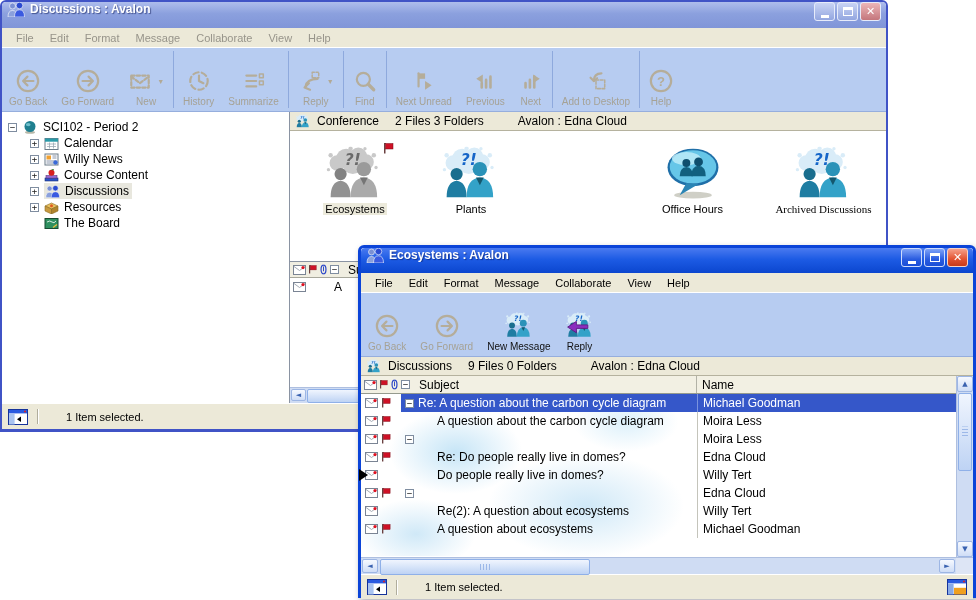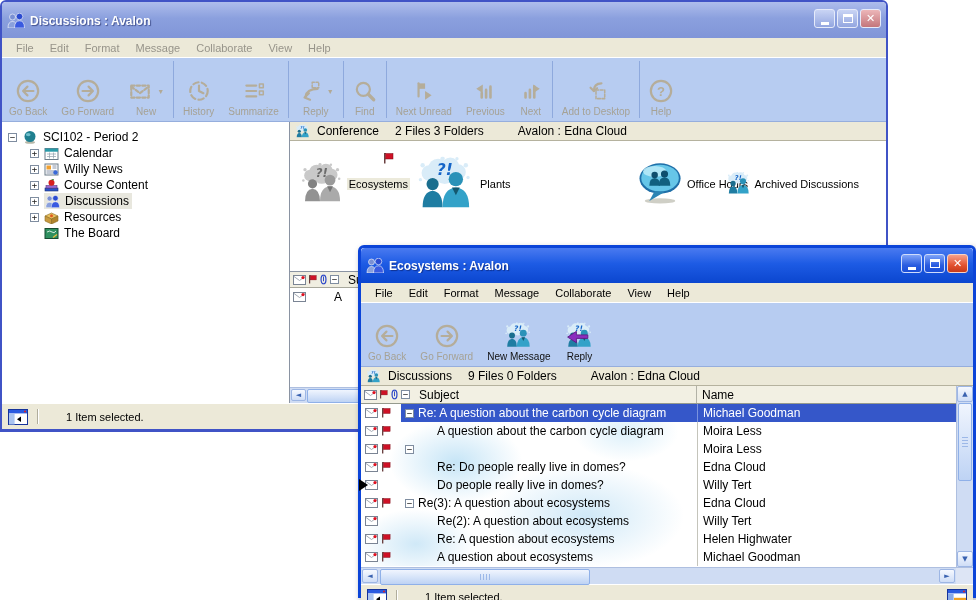--- a/index.html
+++ b/index.html
@@ -3,21 +3,21 @@
 <meta charset="utf-8">
 <style>
   html,body{margin:0;padding:0;}
   body{width:976px;height:600px;position:relative;overflow:hidden;background:#fff;
        font-family:"Liberation Sans",sans-serif;font-size:12px;color:#000;}
   .window{position:absolute;box-sizing:border-box;display:flex;flex-direction:column;background:#fff;}
   #backwin{left:0;top:0;width:888px;height:432px;border:2px solid #4053c6;border-bottom-width:3px;border-radius:6px 6px 0 0;}
   #frontwin{left:358px;top:245px;width:618px;height:353px;border:3px solid #0b44d8;border-radius:6px 6px 0 0;
             z-index:10;box-shadow:2px 3px 6px rgba(0,0,30,.35);}
   
-  .titlebar{height:26px;flex:0 0 auto;display:flex;align-items:flex-end;padding:0 3px 10px 5px;border-radius:4px 4px 0 0;}
+  .titlebar{height:26px;flex:0 0 auto;display:flex;align-items:flex-start;padding:0 3px 0 5px;border-radius:4px 4px 0 0;}
   #backwin .titlebar{background:linear-gradient(180deg,#aebdec 0%,#8ba0de 45%,#8095d8 100%);height:26px;}
   #frontwin .titlebar{background:linear-gradient(180deg,#4a7af0 0%,#1d5be4 45%,#0b46cf 100%);height:25px;}
   .titlebar .title{color:#fff;font-weight:bold;font-size:12px;margin-left:5px;flex:1;white-space:nowrap;overflow:hidden;
                    text-shadow:1px 1px 1px rgba(10,20,80,.55);}
   .winbtns{display:flex;gap:2px;margin-right:2px;}
   .wbtn{width:21px;height:19px;border-radius:3px;border:1px solid #e6ebfa;display:flex;align-items:center;justify-content:center;
         box-sizing:border-box;color:#fff;font-size:11px;font-weight:bold;line-height:1;cursor:default;}
   .inactive .wbtn{background:linear-gradient(180deg,#c9d4f4,#93a6e0);}
   .inactive .wbtn.close{background:linear-gradient(180deg,#ecb6b8,#c4767c);}
   .active .wbtn{background:linear-gradient(180deg,#7fa3f8,#2a5ce0 60%,#1a4ed8);border-color:#cfdcfc;}
@@ -52,21 +52,21 @@
          font-family:"DejaVu Sans Mono",monospace;}
   .pmspace{width:9px;flex:0 0 auto;}
   .hl{display:flex;align-items:center;gap:5px;padding:1px 3px 1px 1px;}
   .trow.selected .hl{background:#e8e7de;}
   .rightpanel{flex:1;display:flex;flex-direction:column;min-width:0;position:relative;}
   .chead{height:18px;flex:0 0 auto;background:#ece9d8;border-bottom:1px solid #b5b29e;display:flex;align-items:center;
          font-size:12px;padding-left:5px;gap:6px;white-space:nowrap;}
   .chead .cnt{margin-left:10px;}
   .chead .acct{margin-left:28px;}
   .confarea{height:130px;flex:0 0 auto;position:relative;background:#fff;}
-  .conf{position:absolute;top:14px;display:flex;flex-direction:row;align-items:center;}
+  .conf{position:absolute;top:14px;display:flex;flex-direction:column;align-items:center;}
   .conf .cicon{width:62px;height:56px;}
   .conf .clabel{font-size:11px;margin-top:2px;white-space:nowrap;padding:0 2px;}
   .conf.selected .clabel{background:#eceadb;}
   .confflag{position:absolute;top:-2px;left:84px;}
   
   .blist{flex:1;border-top:1px solid #8a93a2;position:relative;background:#fff;overflow:hidden;}
   .bcolhead{height:15px;background:#f0eee1;border-bottom:1px solid #a7a79b;display:flex;align-items:center;gap:3px;
             padding-left:3px;font-size:12px;}
   .bcolhead .sbjlbl{margin-left:6px;}
   .blrow{height:17px;display:flex;align-items:center;padding-left:3px;font-size:12px;}
@@ -432,21 +432,21 @@
               <use href="#sym-bubble"></use>
             </svg>
           <span class="clabel">Office Hours</span>
         </div>
         <div class="conf" style="left:126px;width:110px;">
           <svg class="cicon teal" viewBox="0 0 56 48">
               <use href="#sym-people"></use>
             </svg>
           <span class="clabel">Plants</span>
         </div>
-        <div class="conf" style="left:436px;width:135px;">
+        <div class="conf" style="left:466px;width:135px;font-family:Liberation Serif, serif;">
           <svg class="cicon teal" viewBox="0 0 56 48">
               <use href="#sym-people"></use>
             </svg>
           <span class="clabel">Archived Discussions</span>
         </div>
       </div>
       <div class="blist">
         <div class="bcolhead">
           <svg class="sicon" width="13" height="10" viewBox="0 0 13 10">
               <use href="#sym-env"></use>
@@ -644,52 +644,35 @@
           <svg class="sicon" width="13" height="10" viewBox="0 0 13 10">
               <use href="#sym-env"></use>
             </svg>
           <svg class="sicon" width="9" height="10" viewBox="0 0 10 11">
               <use href="#sym-flag"></use>
             </svg>
         </span>
         <span class="rowbody">
           <span class="subj ind1">
               <span class="pmbox">−</span>
-              <span>Re(3): A question about ecosystems</span>
             </span>
           <span class="nm">Edna Cloud</span>
         </span>
       </div>
       <div class="mrow">
         <span class="gut">
           <svg class="sicon" width="13" height="10" viewBox="0 0 13 10">
               <use href="#sym-env"></use>
             </svg>
         </span>
         <span class="rowbody">
           <span class="subj ind2">
               <span>Re(2): A question about ecosystems</span>
             </span>
           <span class="nm">Willy Tert</span>
-        </span>
-      </div>
-      <div class="mrow">
-        <span class="gut">
-          <svg class="sicon" width="13" height="10" viewBox="0 0 13 10">
-              <use href="#sym-env"></use>
-            </svg>
-          <svg class="sicon" width="9" height="10" viewBox="0 0 10 11">
-              <use href="#sym-flag"></use>
-            </svg>
-        </span>
-        <span class="rowbody">
-          <span class="subj ind2">
-              <span>Re: A question about ecosystems</span>
-            </span>
-          <span class="nm">Helen Highwater</span>
         </span>
       </div>
       <div class="mrow">
         <span class="gut">
           <svg class="sicon" width="13" height="10" viewBox="0 0 13 10">
               <use href="#sym-env"></use>
             </svg>
           <svg class="sicon" width="9" height="10" viewBox="0 0 10 11">
               <use href="#sym-flag"></use>
             </svg>

